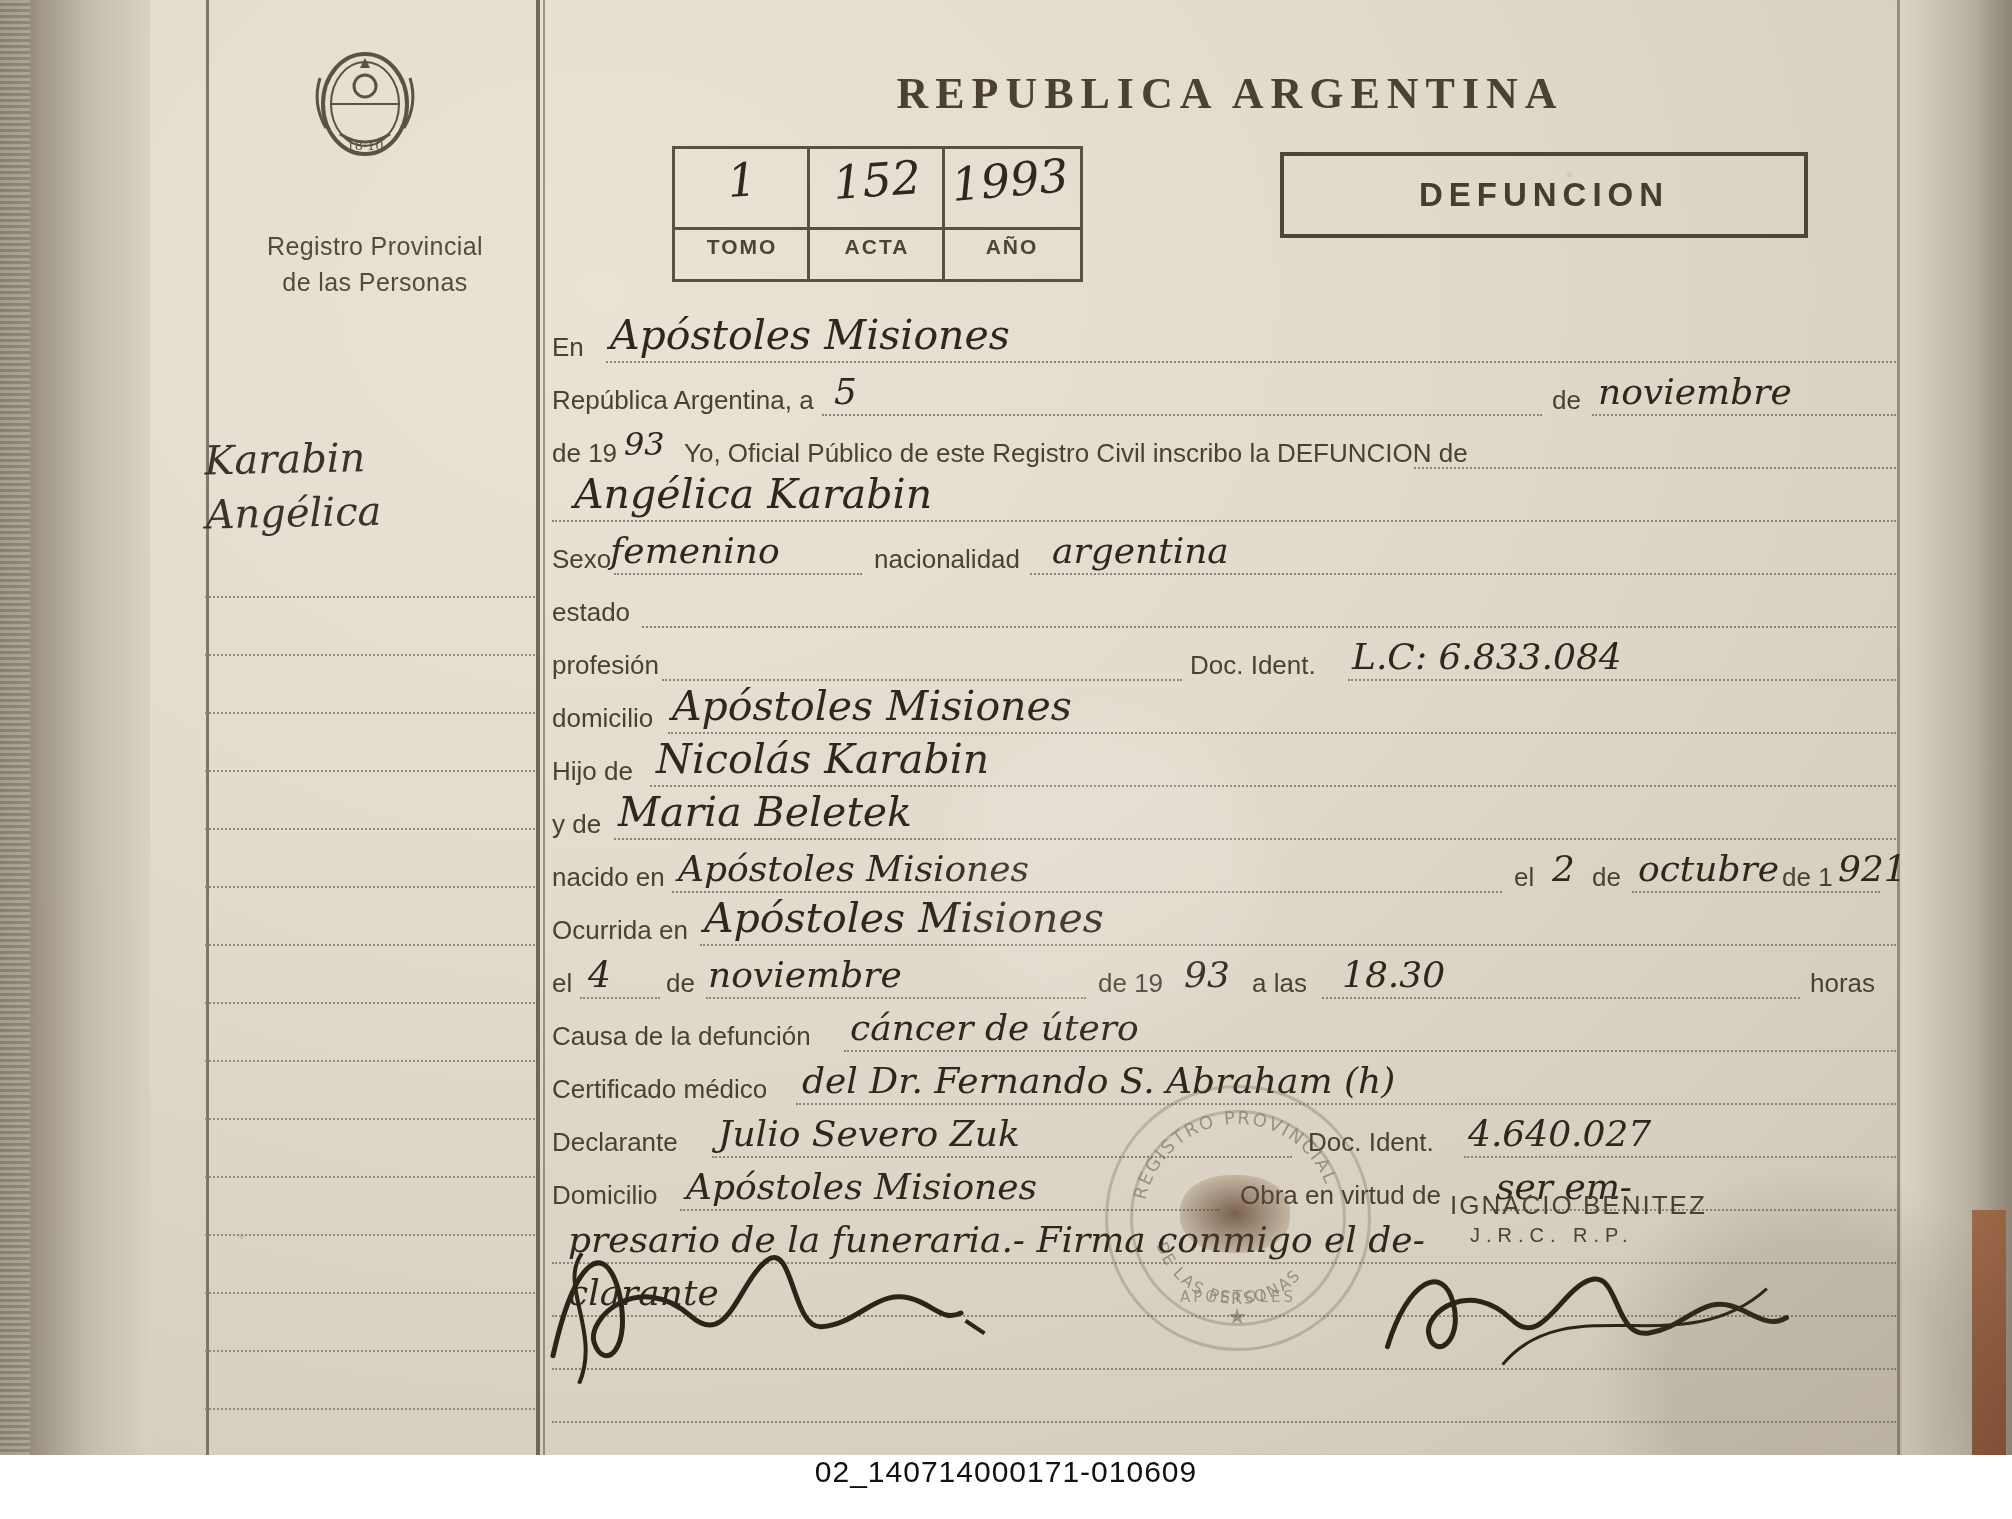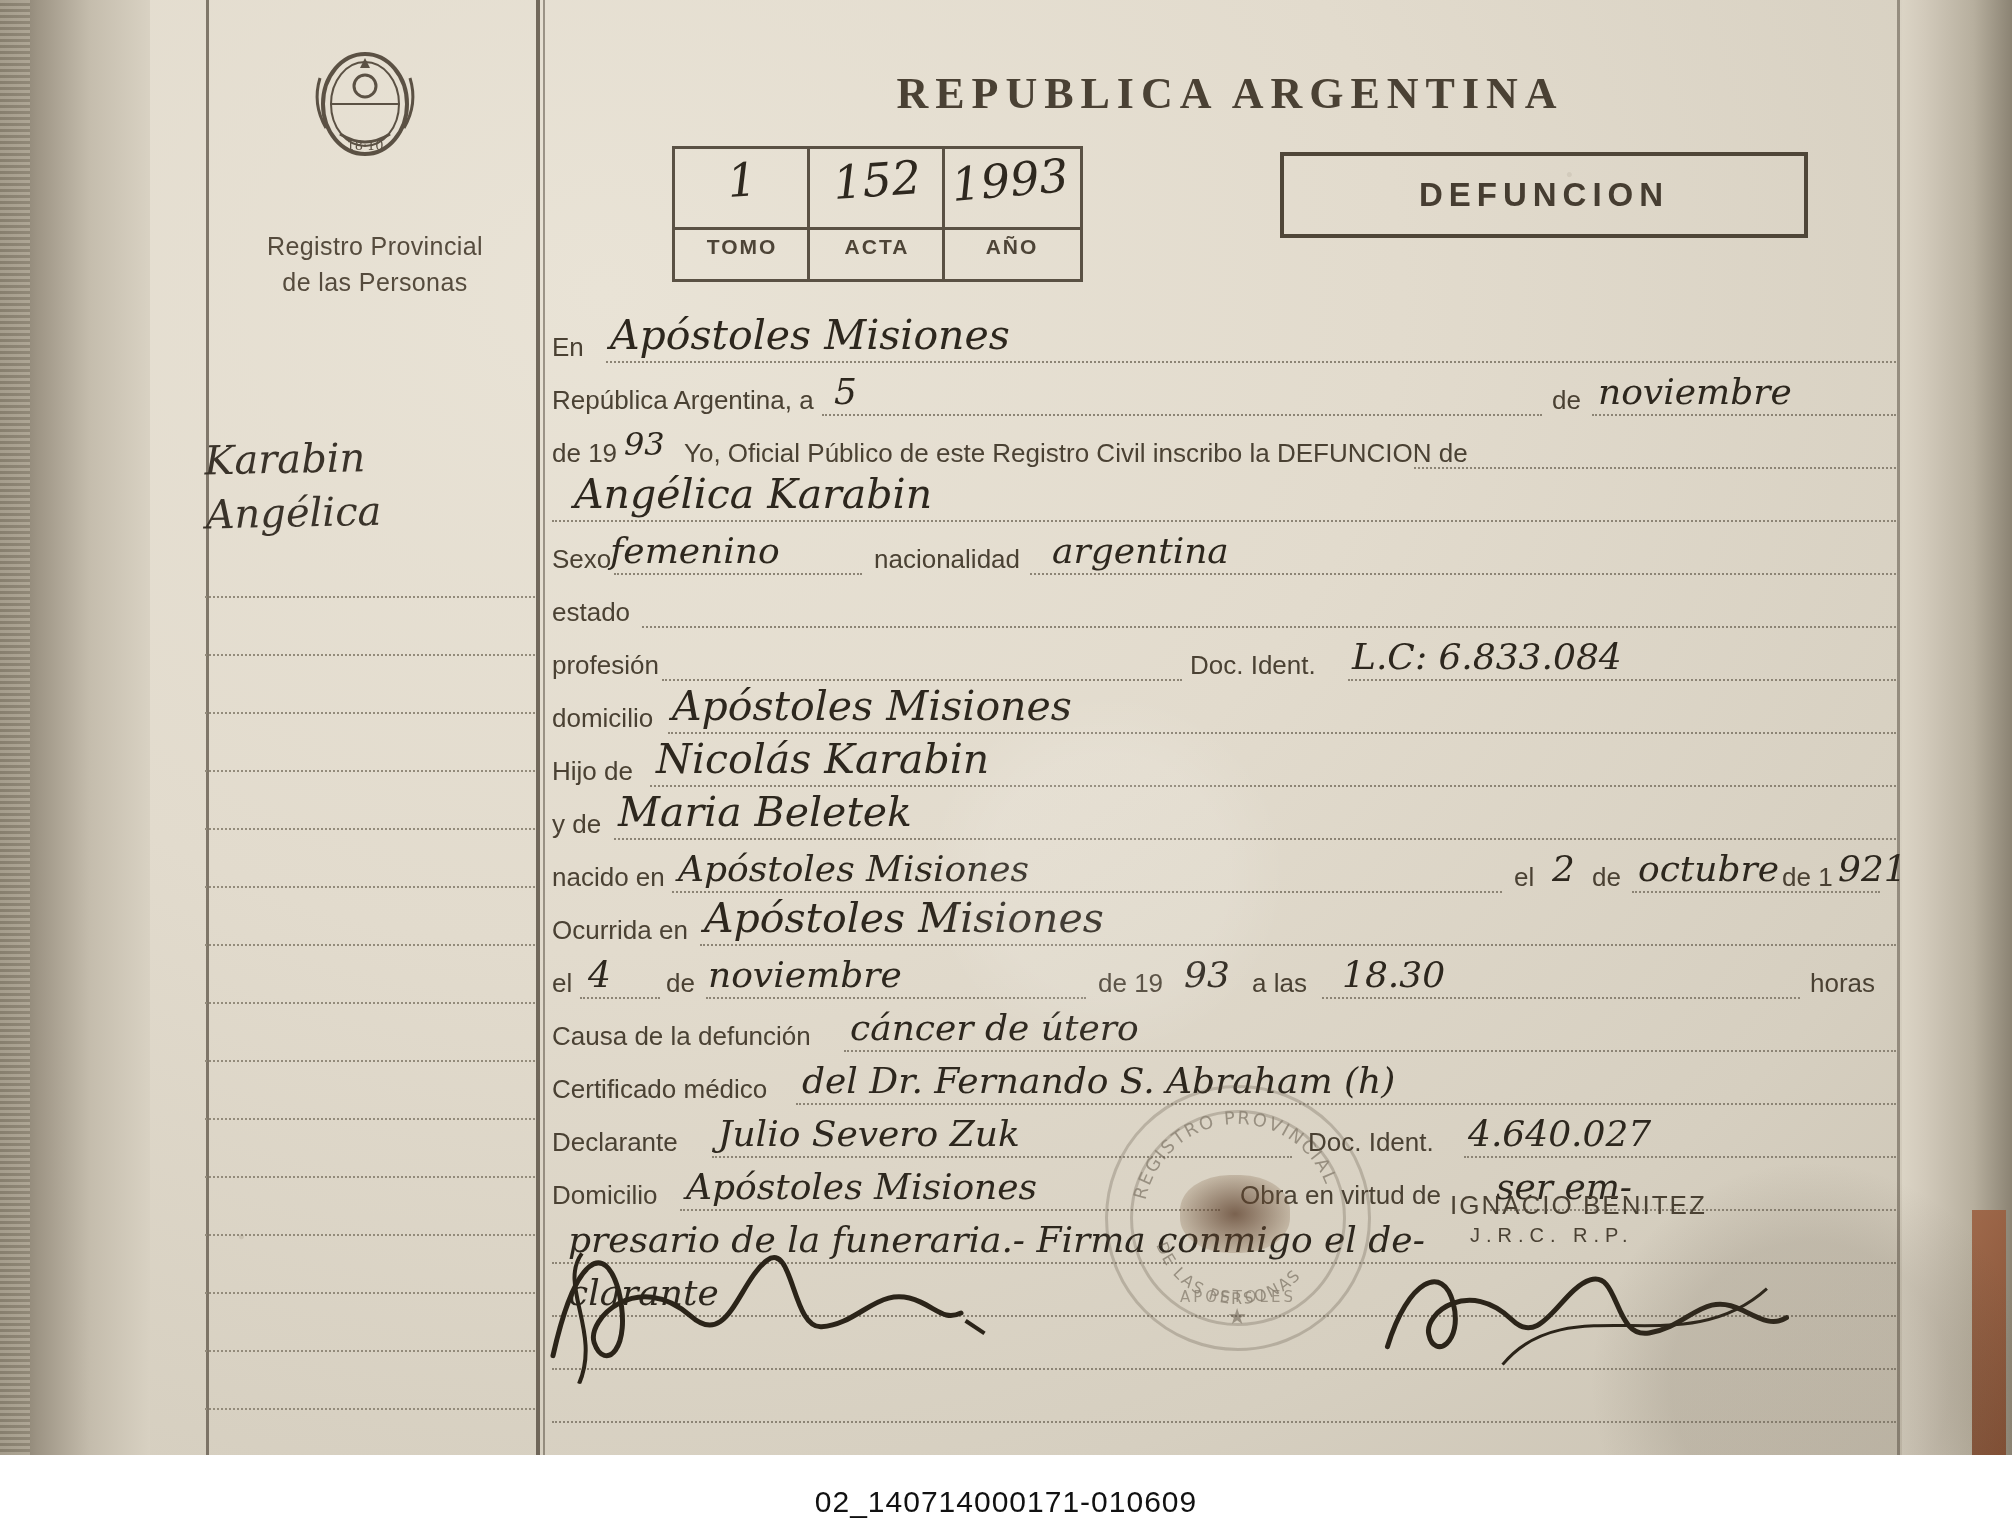--- a/index.html
+++ b/index.html
@@ -145,21 +145,21 @@
   .sig-label{
     position:absolute;left:1450px;top:1190px;font-size:26px;color:#4a4133;letter-spacing:2px;
   }
   .sig-label2{
     position:absolute;left:1470px;top:1224px;font-size:20px;color:#4a4133;letter-spacing:6px;
   }
 
   
   .caption{
     position:absolute;left:0;top:1455px;width:2012px;height:64px;
-    background:#ffffff;color:#111;display:flex;align-items:flex-end;justify-content:center;
+    background:#ffffff;color:#111;display:flex;align-items:flex-start;justify-content:center;
     font-size:30px;letter-spacing:1px;font-family:"Liberation Sans", sans-serif;
   }
   .left-dotrows{position:absolute;left:205px;top:540px;width:330px;}
   .left-dotrows div{height:56px;border-bottom:2px dotted #938b7b;}
 </style>
 </head>
 <body>
 
 <div id="page">
 

